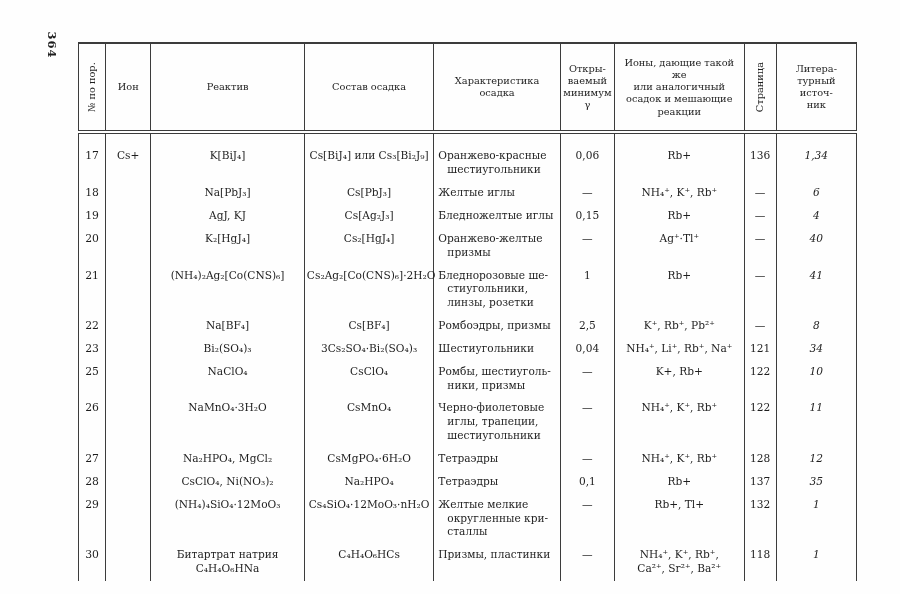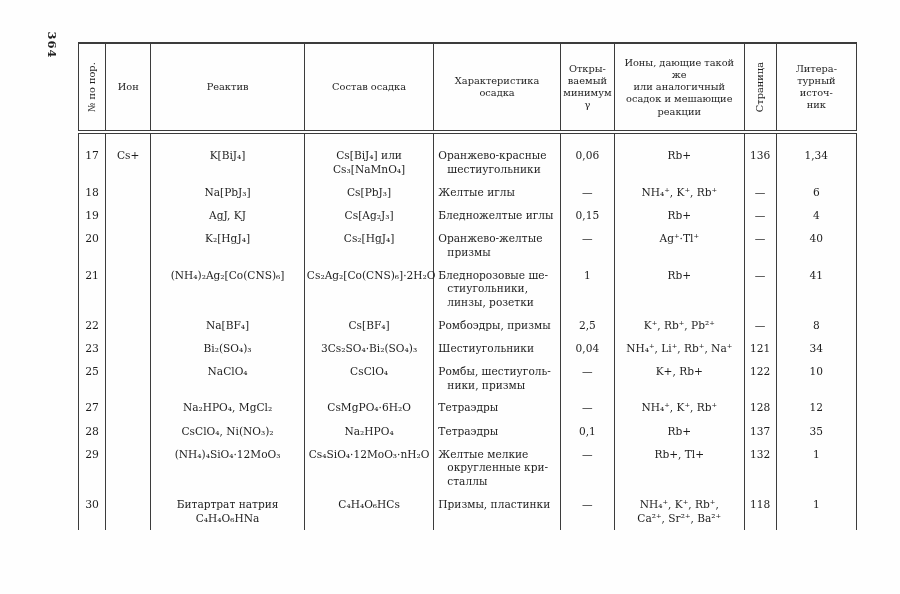--- a/index.html
+++ b/index.html
@@ -33,21 +33,21 @@
   .rot{transform:rotate(-90deg);white-space:nowrap;font-size:9.8px;}
 
   tbody td{
     border-left:1px solid #3c3c3c;border-right:1px solid #3c3c3c;
     padding:4px 2px 5px 2px;
     font-size:10.6px;line-height:1.3;
     text-align:center;vertical-align:top;white-space:pre-line;
   }
   tbody tr:first-child td{padding-top:15px;}
   td.cell-characteristic{text-align:left;padding-left:13px;text-indent:-9px;padding-right:3px;}
-  td.cell-literature{}
+  td.cell-literature{font-style:italic;}
   td.cell-num{font-size:10.8px;}
 </style>
 </head>
 <body>
 
 <div class="sheet">
 
   <div class="folio">364</div>
 
   <table class="ref">
@@ -87,21 +87,21 @@
 турный
 источ-
 ник</td>
       </tr>
     </thead>
     <tbody>
         <tr>
       <td class="cell-num">17</td>
       <td class="cell-ion">Cs+</td>
       <td class="cell-reagent">K[BiJ₄]</td>
-      <td class="cell-composition">Cs[BiJ₄]  или  Cs₃[NaMnO₄]</td>
+      <td class="cell-composition">Cs[BiJ₄]  или  Cs₃[Bi₂J₉]</td>
       <td class="cell-characteristic">Оранжево-красные
 шестиугольники</td>
       <td class="cell-minimum">0,06</td>
       <td class="cell-interfering">Rb+</td>
       <td class="cell-page">136</td>
       <td class="cell-literature">1,34</td>
     </tr>
         <tr>
       <td class="cell-num">18</td>
       <td class="cell-ion"></td>
@@ -177,20 +177,33 @@
       <td class="cell-reagent">NaClO₄</td>
       <td class="cell-composition">CsClO₄</td>
       <td class="cell-characteristic">Ромбы, шестиуголь-
 ники, призмы</td>
       <td class="cell-minimum">—</td>
       <td class="cell-interfering">K+, Rb+</td>
       <td class="cell-page">122</td>
       <td class="cell-literature">10</td>
     </tr>
         <tr>
+      <td class="cell-num">26</td>
+      <td class="cell-ion"></td>
+      <td class="cell-reagent">NaMnO₄·3H₂O</td>
+      <td class="cell-composition">CsMnO₄</td>
+      <td class="cell-characteristic">Черно-фиолетовые
+иглы, трапеции,
+шестиугольники</td>
+      <td class="cell-minimum">—</td>
+      <td class="cell-interfering">NH₄⁺, K⁺, Rb⁺</td>
+      <td class="cell-page">122</td>
+      <td class="cell-literature">11</td>
+    </tr>
+        <tr>
       <td class="cell-num">27</td>
       <td class="cell-ion"></td>
       <td class="cell-reagent">Na₂HPO₄,  MgCl₂</td>
       <td class="cell-composition">CsMgPO₄·6H₂O</td>
       <td class="cell-characteristic">Тетраэдры</td>
       <td class="cell-minimum">—</td>
       <td class="cell-interfering">NH₄⁺, K⁺, Rb⁺</td>
       <td class="cell-page">128</td>
       <td class="cell-literature">12</td>
     </tr>

